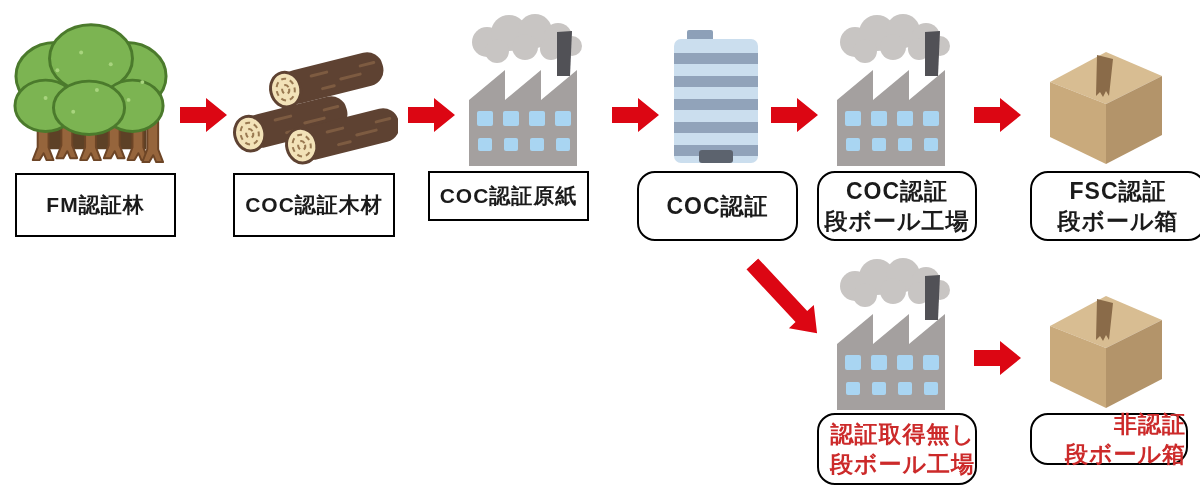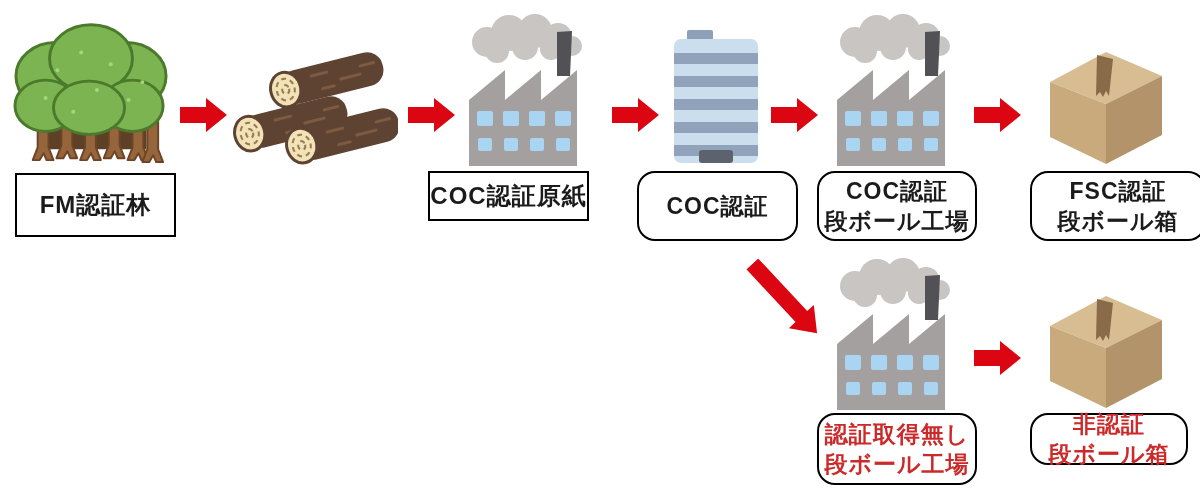--- a/index.html
+++ b/index.html
@@ -8,23 +8,23 @@
     font-family:"Liberation Sans","DejaVu Sans",sans-serif; overflow:hidden;
   }
   .icon, .arrow, .label-box { position:absolute; }
   .icon svg, .arrow svg { width:100%; height:100%; display:block; }
   .label-box {
     box-sizing:border-box; border:2px solid var(--label-border,#000); background:#fff;
     display:flex; flex-direction:column; align-items:center; justify-content:center;
     text-align:center; color:var(--label-text,#1b1b1b); font-weight:600;
     letter-spacing:1px; line-height:1.32;
   }
-  .label-box.one-line { font-size:24px; }
+  .label-box.one-line { font-size:21px; }
   .label-box.two-line { font-size:23px;border-radius:18px; }
-  .label-box.alert { color:var(--alert-text,#cc2a2a); }
+  .label-box.alert { color:var(--alert-text,#cc2a2a);align-items:flex-end; }
   .arrow-diag { transform:rotate(47deg); }
 </style>
 </head>
 <body>
 
 <div class="canvas">
 
   <svg width="0" height="0" style="position:absolute" aria-hidden="true">
     <defs>
       <symbol id="sym-forest" viewBox="0 0 160 156">
@@ -190,20 +190,23 @@
   </div>
   <div class="icon" style="left:1035px;top:38px;width:142px;height:128px">
     <svg>
         <use href="#sym-box" width="100%" height="100%"></use>
       </svg>
   </div>
 
   <div class="label-box one-line" style="left:15px;top:173px;width:161px;height:64px">
     <span>FM認証林</span>
   </div>
+  <div class="label-box one-line" style="left:233px;top:173px;width:162px;height:64px">
+    <span>COC認証木材</span>
+  </div>
   <div class="label-box one-line" style="left:428px;top:171px;width:161px;height:50px">
     <span>COC認証原紙</span>
   </div>
   <div class="label-box two-line" style="left:637px;top:171px;width:161px;height:70px">
     <span>COC認証</span>
   </div>
   <div class="label-box two-line" style="left:817px;top:171px;width:160px;height:70px">
     <span>COC認証</span>
     <span>段ボール工場</span>
   </div>

